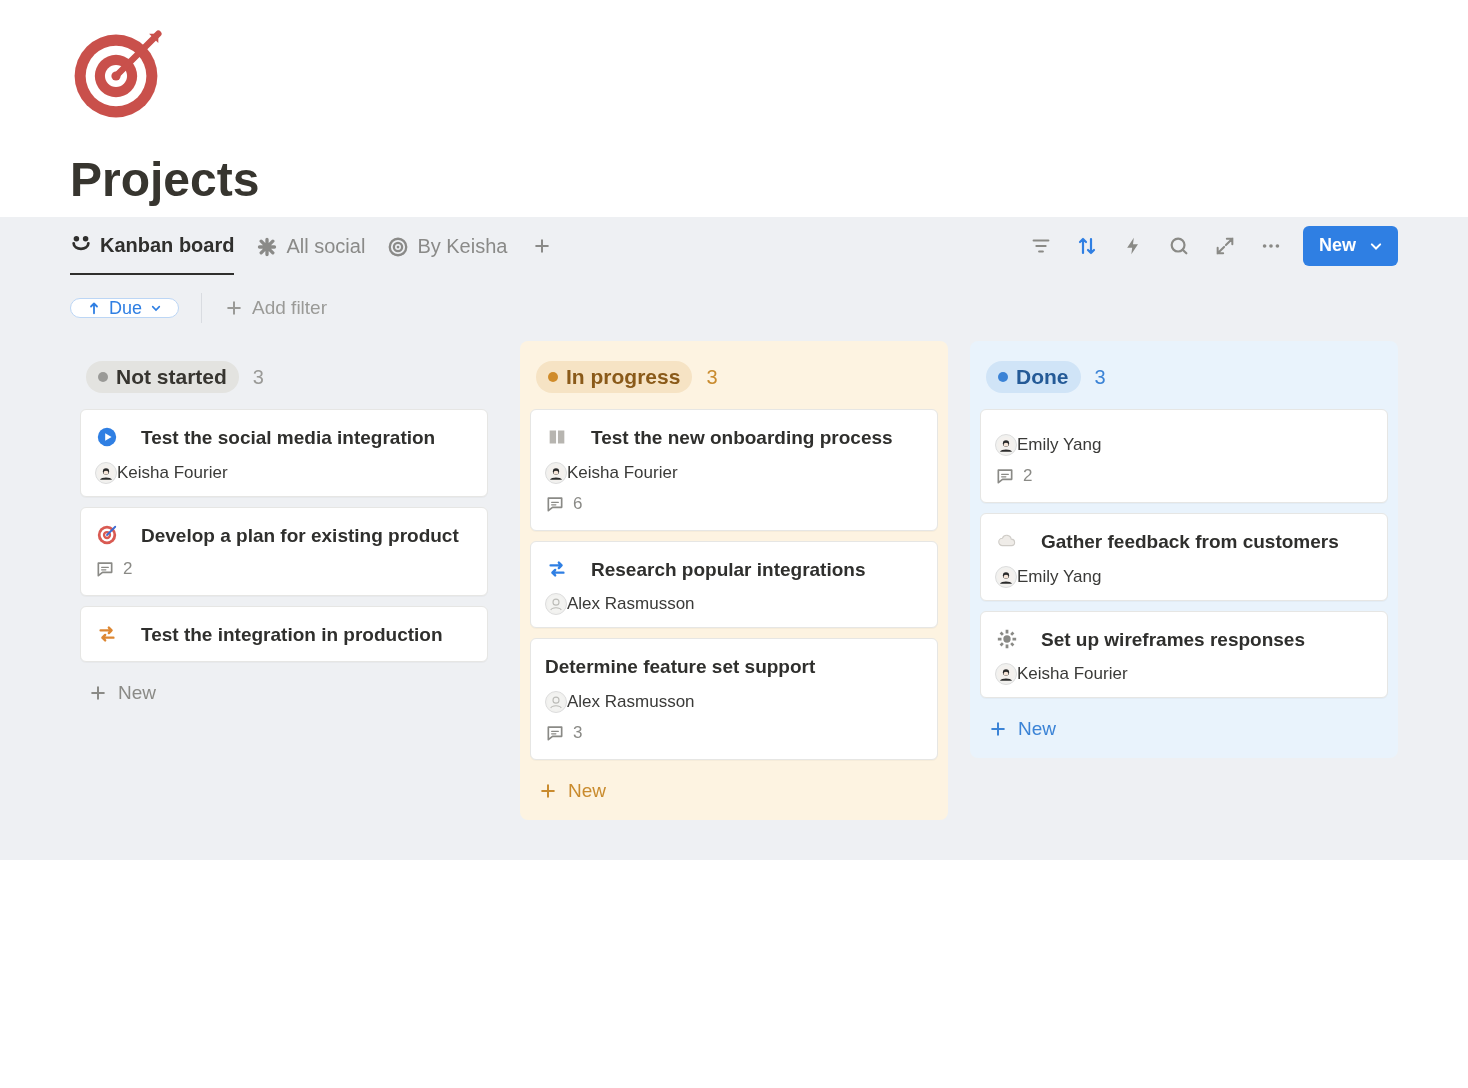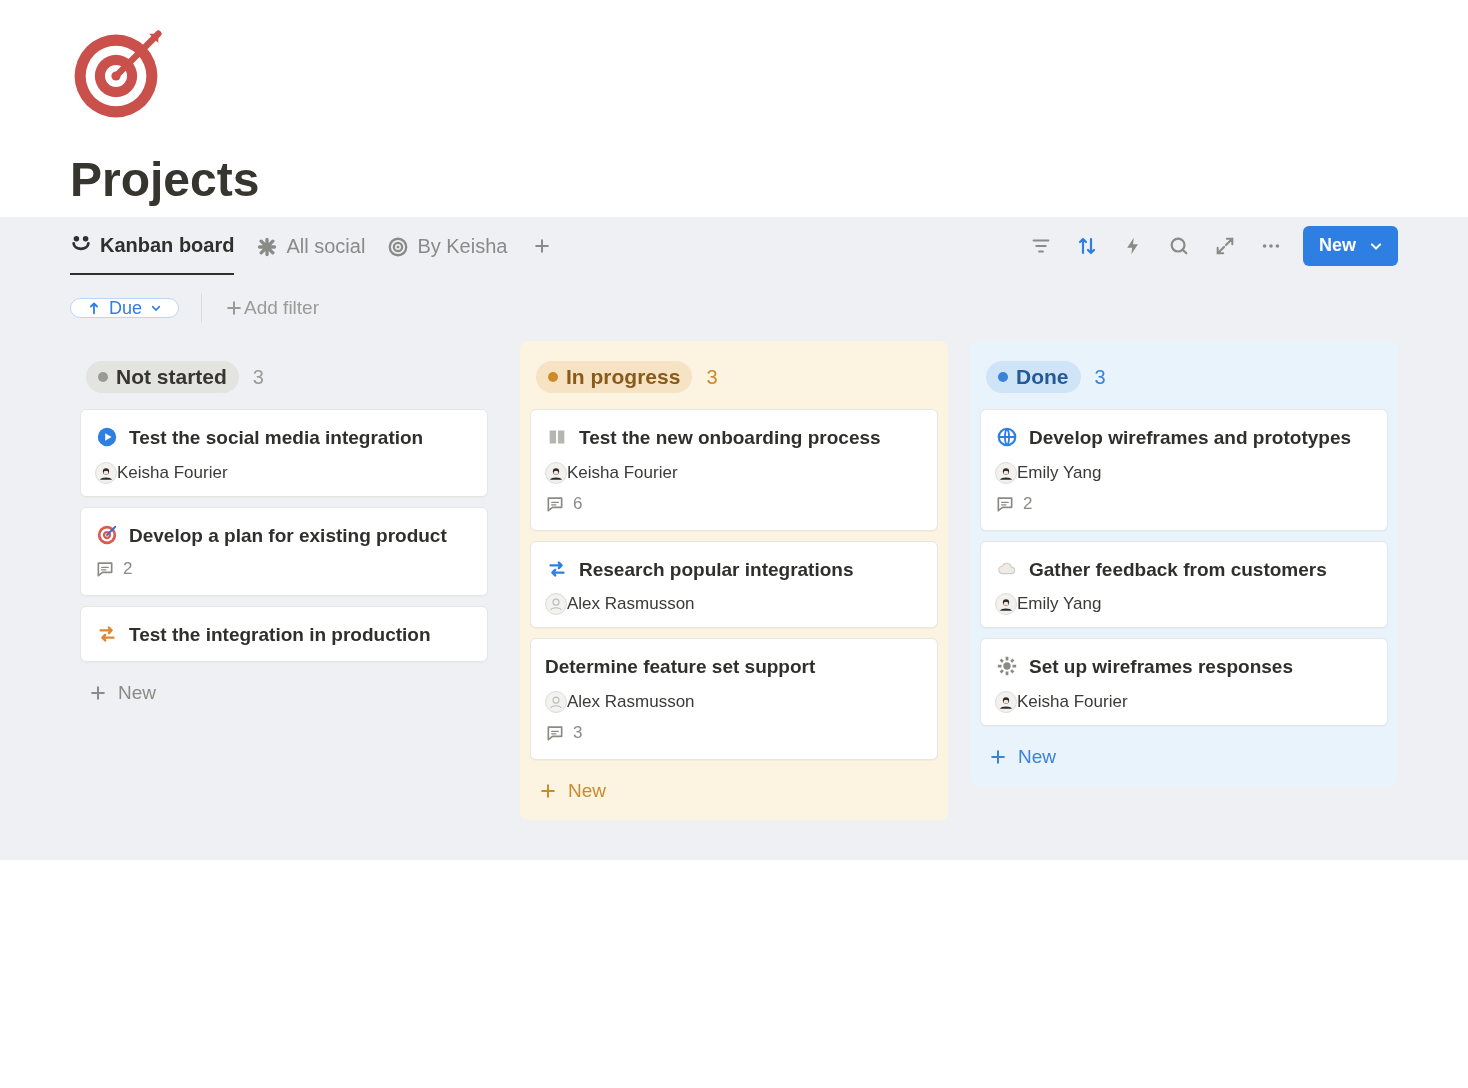--- a/index.html
+++ b/index.html
@@ -54,21 +54,21 @@
     background:#eef0f3;
   }
   .due-chip {
     display:inline-flex; align-items:center; gap:6px;
     height: 20px; padding: 0 14px;
     border: 1.5px solid #bcd6f5; border-radius: 20px;
     color:#2f7fe3; font-size:18px; font-weight:500;
     background:#fff; cursor:pointer;
   }
   .vsep { width:1px; height:30px; background:#d9dce1; }
-  .add-filter { display:inline-flex; align-items:center; color:#9a9a97; font-size:19px; cursor:pointer;}
+  .add-filter { display:inline-flex; align-items:center; gap:8px; color:#9a9a97; font-size:19px; cursor:pointer;}
   .add-filter .plus { font-size: 20px; }
 
   
   .board {
     display:flex; gap: 22px; padding: 0 70px 40px 70px;
     align-items:flex-start;
     background:#eef0f3;
   }
   .col {
     width: 436px; border-radius: 8px; padding: 12px 10px 12px 10px;
@@ -100,21 +100,21 @@
 
   .col.done .col-pill { background:#d0e4f7; color:#245a97;}
   .col.done .dot { background:#3b83d6;}
   .col.done .col-count { color:#3b83d6;}
 
   .card {
     background:#fff; border:1px solid #e6e6e4; border-radius:6px;
     padding: 14px 14px 12px 14px; cursor:pointer;
     box-shadow: 0 1px 1px rgba(0,0,0,0.03);
   }
-  .card-title-row { display:flex; gap:10px; align-items:flex-start; }
+  .card-title-row { display:flex; gap:22px; align-items:flex-start; }
   .card-icon { flex: 0 0 24px; width:24px; height:24px; display:inline-flex; align-items:center; justify-content:center; margin-top: 1px;}
   .card-title { font-size:19px; font-weight:600; color:#2f2f2d; line-height:1.45;}
   .card-meta { display:flex; align-items:center; margin-top: 10px; }
   .avatar { width:22px; height:22px; border-radius:50%; background:#f1f1ef; border:1px solid #ddd; display:inline-flex; align-items:center; justify-content:center;}
   .avatar svg { width:18px; height:18px; }
   .assignee { font-size:17px; color:#3a3a38; }
   .comments { display:inline-flex; align-items:center; gap:8px; margin-top: 10px; color:#8a8a86; font-size:17px;}
   .comments svg { width:20px; height:20px; }
 
   .col-new {
@@ -503,28 +503,20 @@
       <div class="col done">
         <div class="col-header">
           <span class="col-pill">
             <span class="dot"></span>
             <span>Done</span>
           </span>
           <span class="col-count">3</span>
         </div>
 
         <div class="card">
-          <div class="card-title-row">
-            <span class="card-icon">
-                <svg viewBox="0 0 24 24" width="22" height="22">
-                  <use href="#i-globe"></use>
-                </svg>
-              </span>
-            <span class="card-title">Develop wireframes and prototypes</span>
-          </div>
           <div class="card-meta">
             <span class="avatar">
                 <svg viewBox="0 0 24 24">
                   <use href="#i-avatar"></use>
                 </svg>
               </span>
             <span class="assignee">Emily Yang</span>
           </div>
           <div class="comments">
             <svg viewBox="0 0 24 24">

